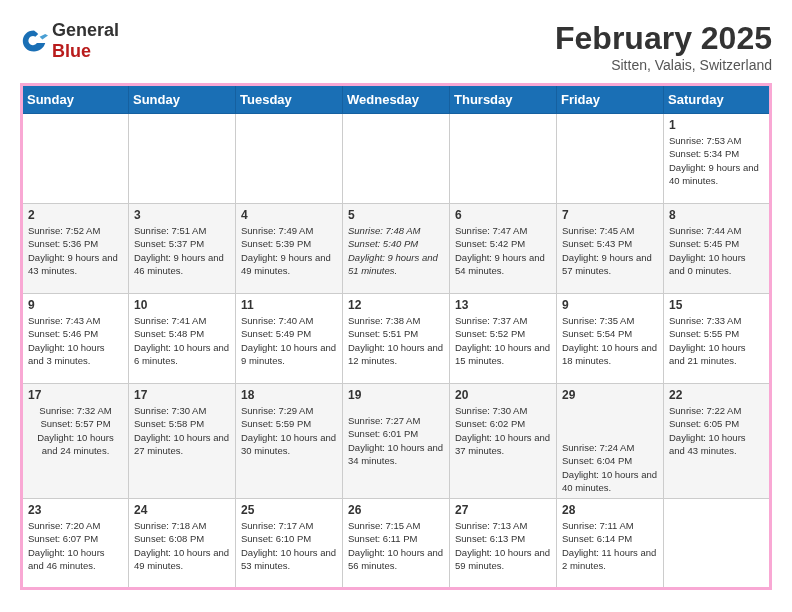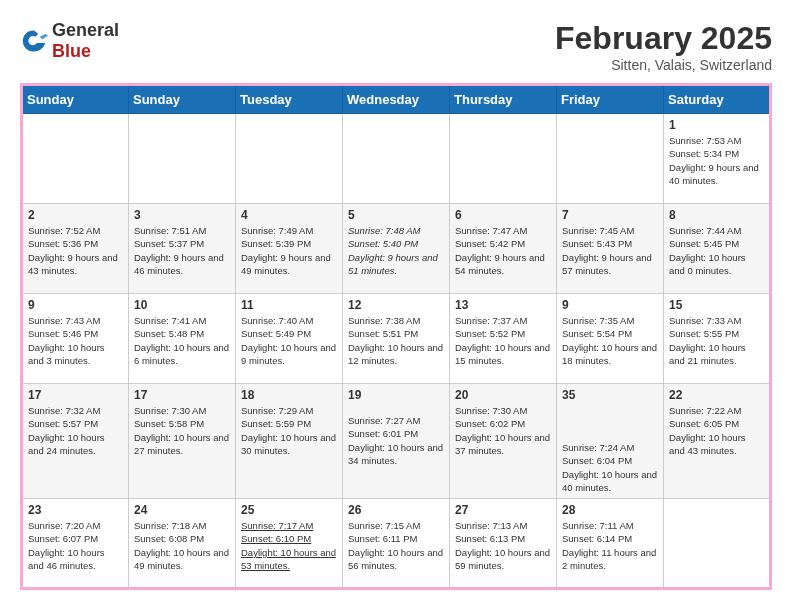--- a/index.html
+++ b/index.html
@@ -224,21 +224,21 @@
         <td>
           <span class="day-number">15</span>
           <div class="day-info" style="white-space: pre-line;">Sunrise: 7:33 AM
 Sunset: 5:55 PM
 Daylight: 10 hours and 21 minutes.</div>
         </td>
       </tr>
       <tr>
         <td>
           <span class="day-number">17</span>
-          <div class="day-info" style="white-space: pre-line;">Sunrise: 7:32 AM
+          <div class="day-info" style="white-space: pre-line; text-align: center;">Sunrise: 7:32 AM
 Sunset: 5:57 PM
 Daylight: 10 hours and 24 minutes.</div>
         </td>
         <td>
           <span class="day-number">17</span>
           <div class="day-info" style="white-space: pre-line;">Sunrise: 7:30 AM
 Sunset: 5:58 PM
 Daylight: 10 hours and 27 minutes.</div>
         </td>
         <td>
@@ -253,21 +253,21 @@
 Sunset: 6:01 PM
 Daylight: 10 hours and 34 minutes.</div>
         </td>
         <td>
           <span class="day-number">20</span>
           <div class="day-info" style="white-space: pre-line;">Sunrise: 7:30 AM
 Sunset: 6:02 PM
 Daylight: 10 hours and 37 minutes.</div>
         </td>
         <td>
-          <span class="day-number">35</span>
+          <span class="day-number">29</span>
           <div class="day-info" style="white-space: pre-line; margin-top: 39px;">Sunrise: 7:24 AM
 Sunset: 6:04 PM
 Daylight: 10 hours and 40 minutes.</div>
         </td>
         <td>
           <span class="day-number">22</span>
           <div class="day-info" style="white-space: pre-line;">Sunrise: 7:22 AM
 Sunset: 6:05 PM
 Daylight: 10 hours and 43 minutes.</div>
         </td>
@@ -280,21 +280,21 @@
 Daylight: 10 hours and 46 minutes.</div>
         </td>
         <td>
           <span class="day-number">24</span>
           <div class="day-info" style="white-space: pre-line;">Sunrise: 7:18 AM
 Sunset: 6:08 PM
 Daylight: 10 hours and 49 minutes.</div>
         </td>
         <td>
           <span class="day-number">25</span>
-          <div class="day-info" style="white-space: pre-line; text-decoration: underline;">Sunrise: 7:17 AM
+          <div class="day-info" style="white-space: pre-line;">Sunrise: 7:17 AM
 Sunset: 6:10 PM
 Daylight: 10 hours and 53 minutes.</div>
         </td>
         <td>
           <span class="day-number">26</span>
           <div class="day-info" style="white-space: pre-line;">Sunrise: 7:15 AM
 Sunset: 6:11 PM
 Daylight: 10 hours and 56 minutes.</div>
         </td>
         <td>

